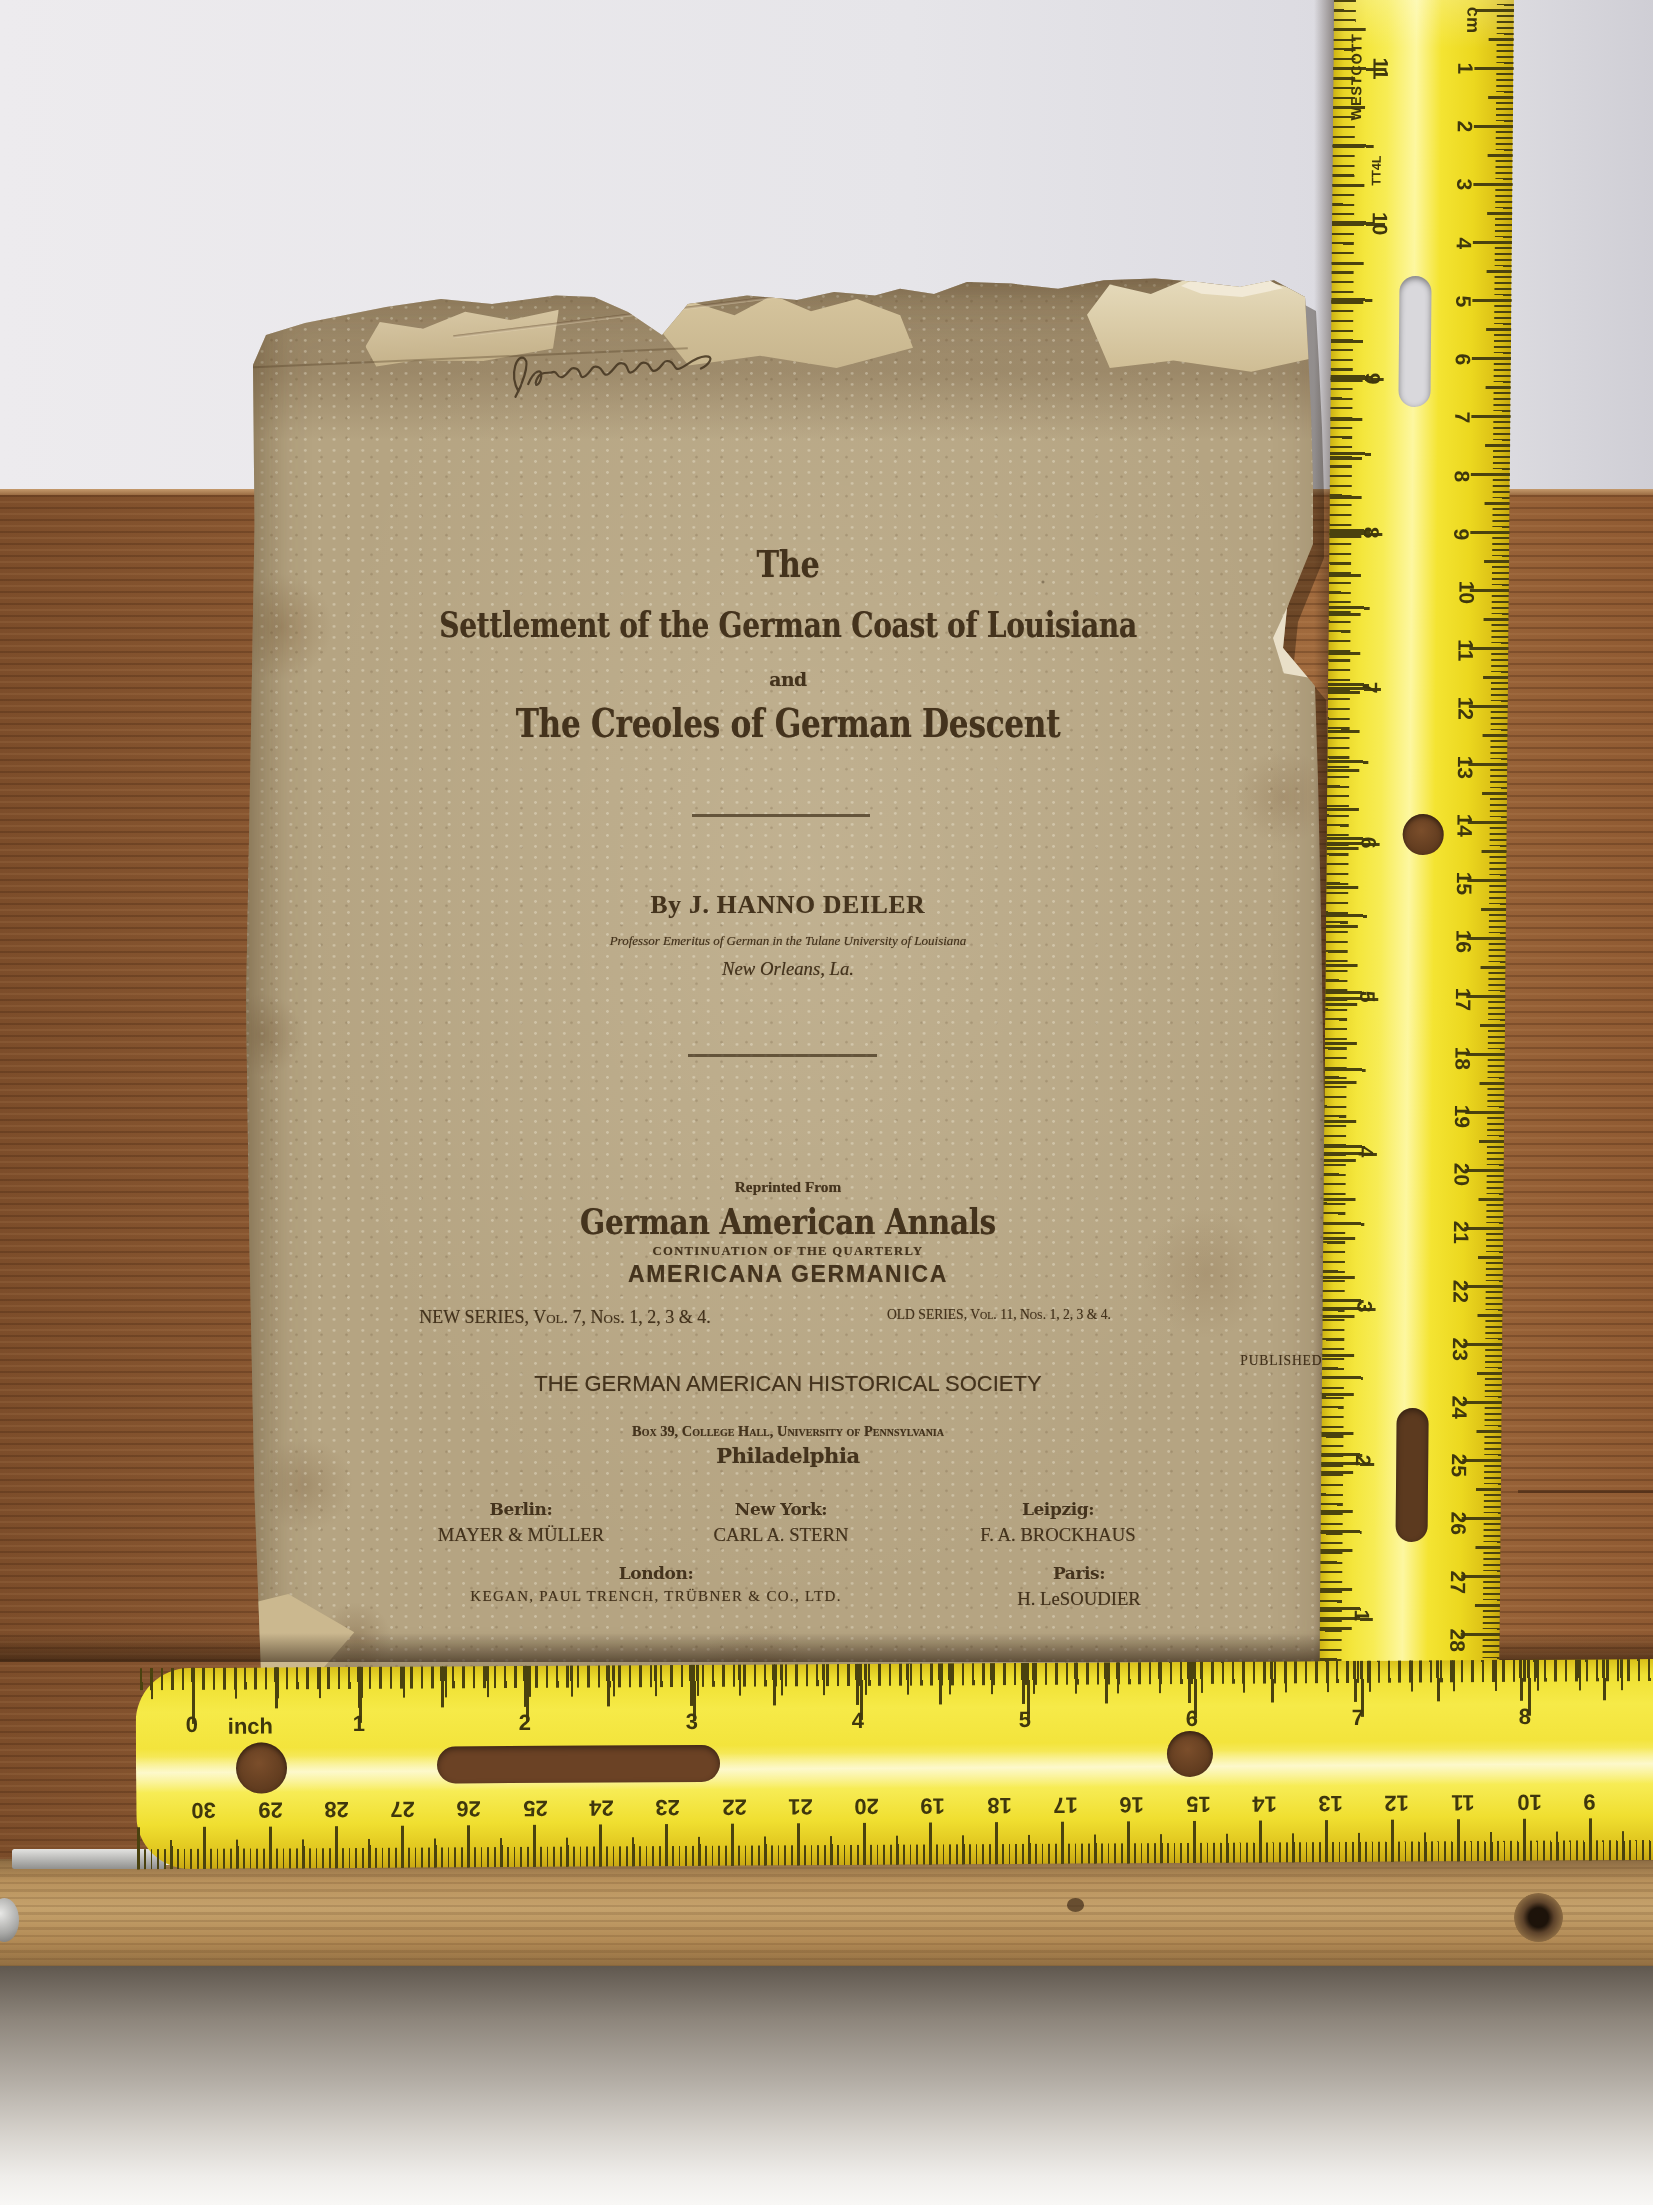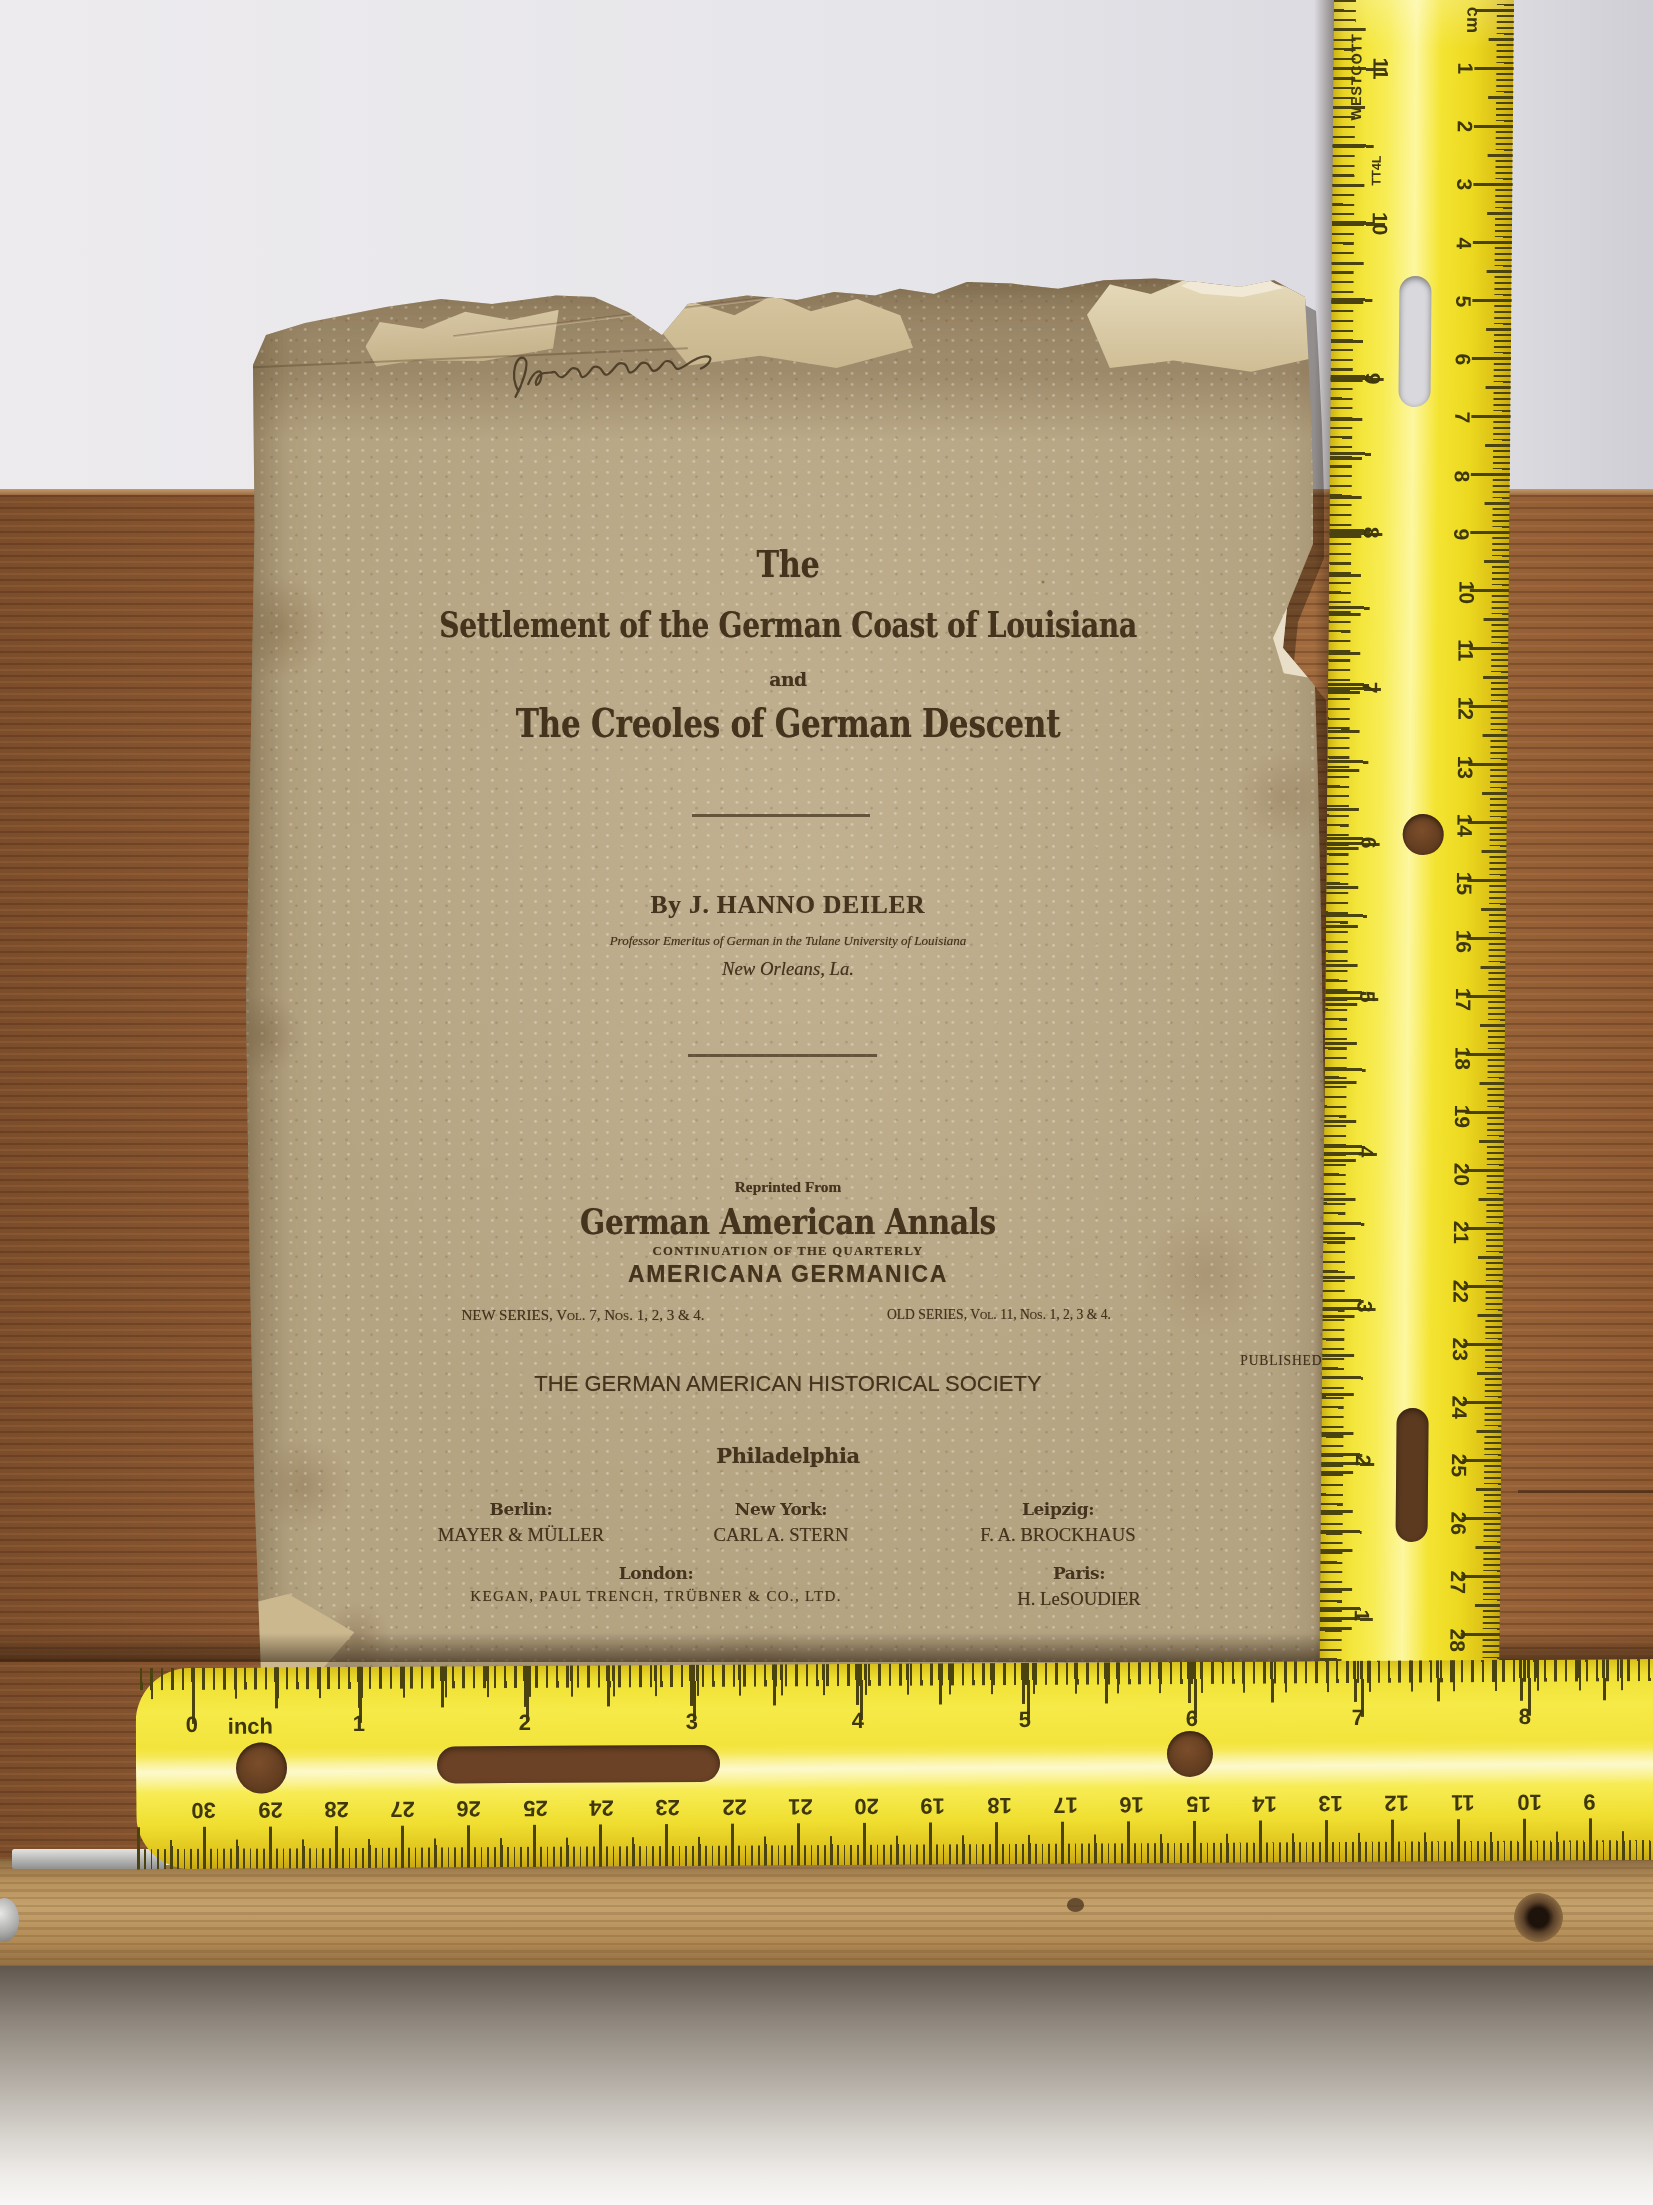--- a/index.html
+++ b/index.html
@@ -184,25 +184,26 @@
     <div class="center-col ital ink" style="top:663px;font-size:13px;">Professor Emeritus of German in the Tulane University of Louisiana</div>
     <div class="center-col ital ink" style="top:688px;font-size:18.7px;">New Orleans, La.</div>
 
     <div class="rule" style="left:459px;top:784px;width:189px;"></div>
 
     <div class="center-col ink" style="top:908px;font-size:15.3px;font-weight:bold;">Reprinted From</div>
     <div class="center-col blk ink sqz82" style="top:930px;font-size:36px;">German American Annals</div>
     <div class="center-col ink" style="top:974px;font-size:12.7px;letter-spacing:1.3px;font-weight:bold;">CONTINUATION OF THE QUARTERLY</div>
     <div class="center-col ink" style="top:991px;font-size:23px;letter-spacing:1.7px;font-family:'Liberation Sans',sans-serif;font-weight:bold;">AMERICANA GERMANICA</div>
 
-    <span class="agent smallcaps ink" style="left:354px;top:1037px;font-size:15px;">NEW SERIES, Vol. 7, Nos. 1, 2, 3 &amp; 4.</span>
+    <span class="agent smallcaps ink" style="left:336px;top:1037px;font-size:18px;">NEW SERIES, Vol. 7, Nos. 1, 2, 3 &amp; 4.</span>
     <span class="agent smallcaps ink" style="left:770px;top:1037px;font-size:13.6px;">OLD SERIES, Vol. 11, Nos. 1, 2, 3 &amp; 4.</span>
 
     <div class="center-col ink" style="top:1083px;font-size:13.6px;letter-spacing:0.8px;text-align:right;">PUBLISHED BY</div>
     <div class="center-col ink" style="top:1101px;font-size:22px;font-family:'Liberation Sans',sans-serif;">THE GERMAN AMERICAN HISTORICAL SOCIETY</div>
+    <div class="center-col smallcaps ink" style="top:1153px;font-size:14.4px;font-weight:bold;">Box 39, College Hall, University of Pennsylvania</div>
     <div class="center-col blk ink" style="top:1173px;font-size:21px;">Philadelphia</div>
 
     <span class="agent blk" style="left:292px;top:1229px;font-size:17px;">Berlin:</span>
     <span class="agent blk" style="left:552px;top:1229px;font-size:17px;">New York:</span>
     <span class="agent blk" style="left:829px;top:1229px;font-size:17px;">Leipzig:</span>
     <span class="agent ink" style="left:292px;top:1254px;font-size:18.7px;">MAYER &amp; MÜLLER</span>
     <span class="agent ink" style="left:552px;top:1254px;font-size:18.7px;">CARL A. STERN</span>
     <span class="agent ink" style="left:829px;top:1254px;font-size:18.7px;">F. A. BROCKHAUS</span>
     <span class="agent blk" style="left:427px;top:1293px;font-size:17px;">London:</span>
     <span class="agent blk" style="left:850px;top:1293px;font-size:17px;">Paris:</span>

